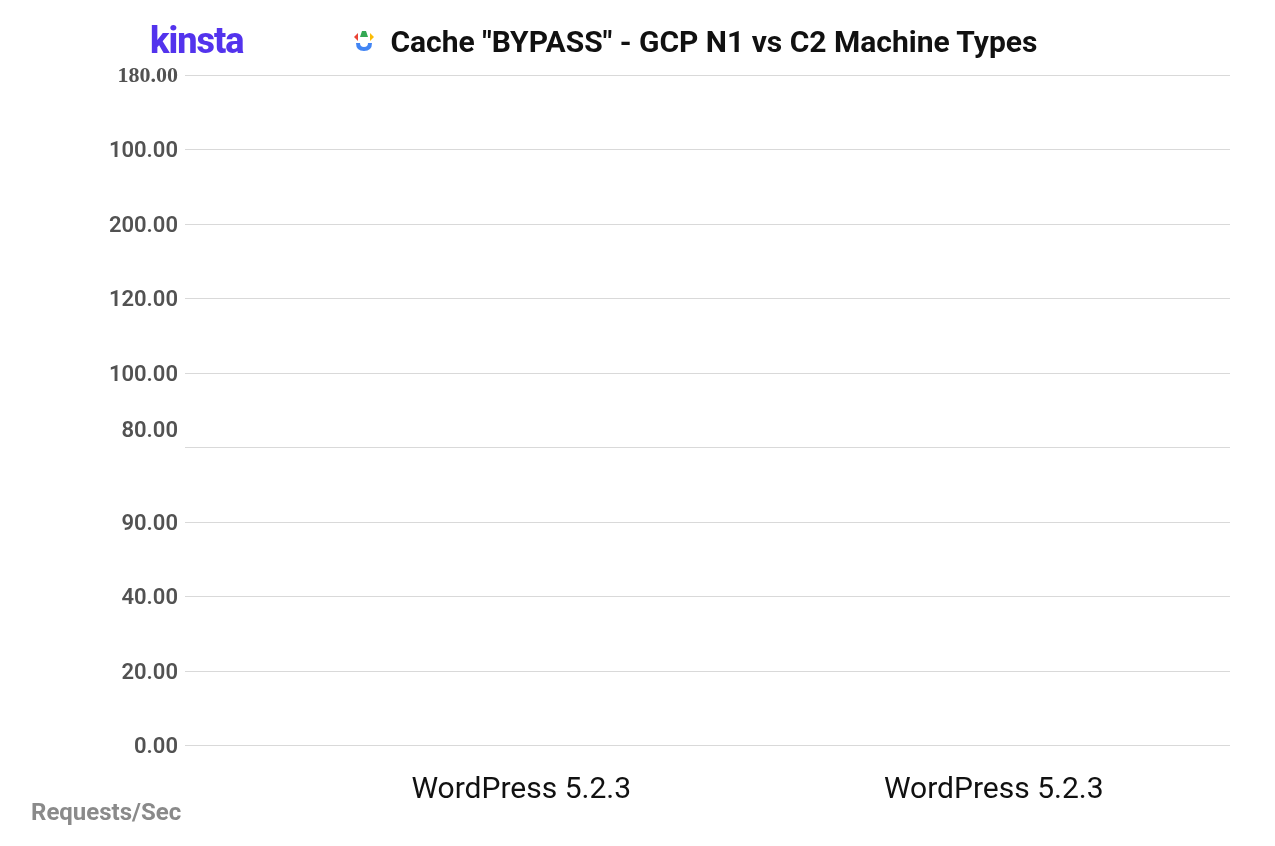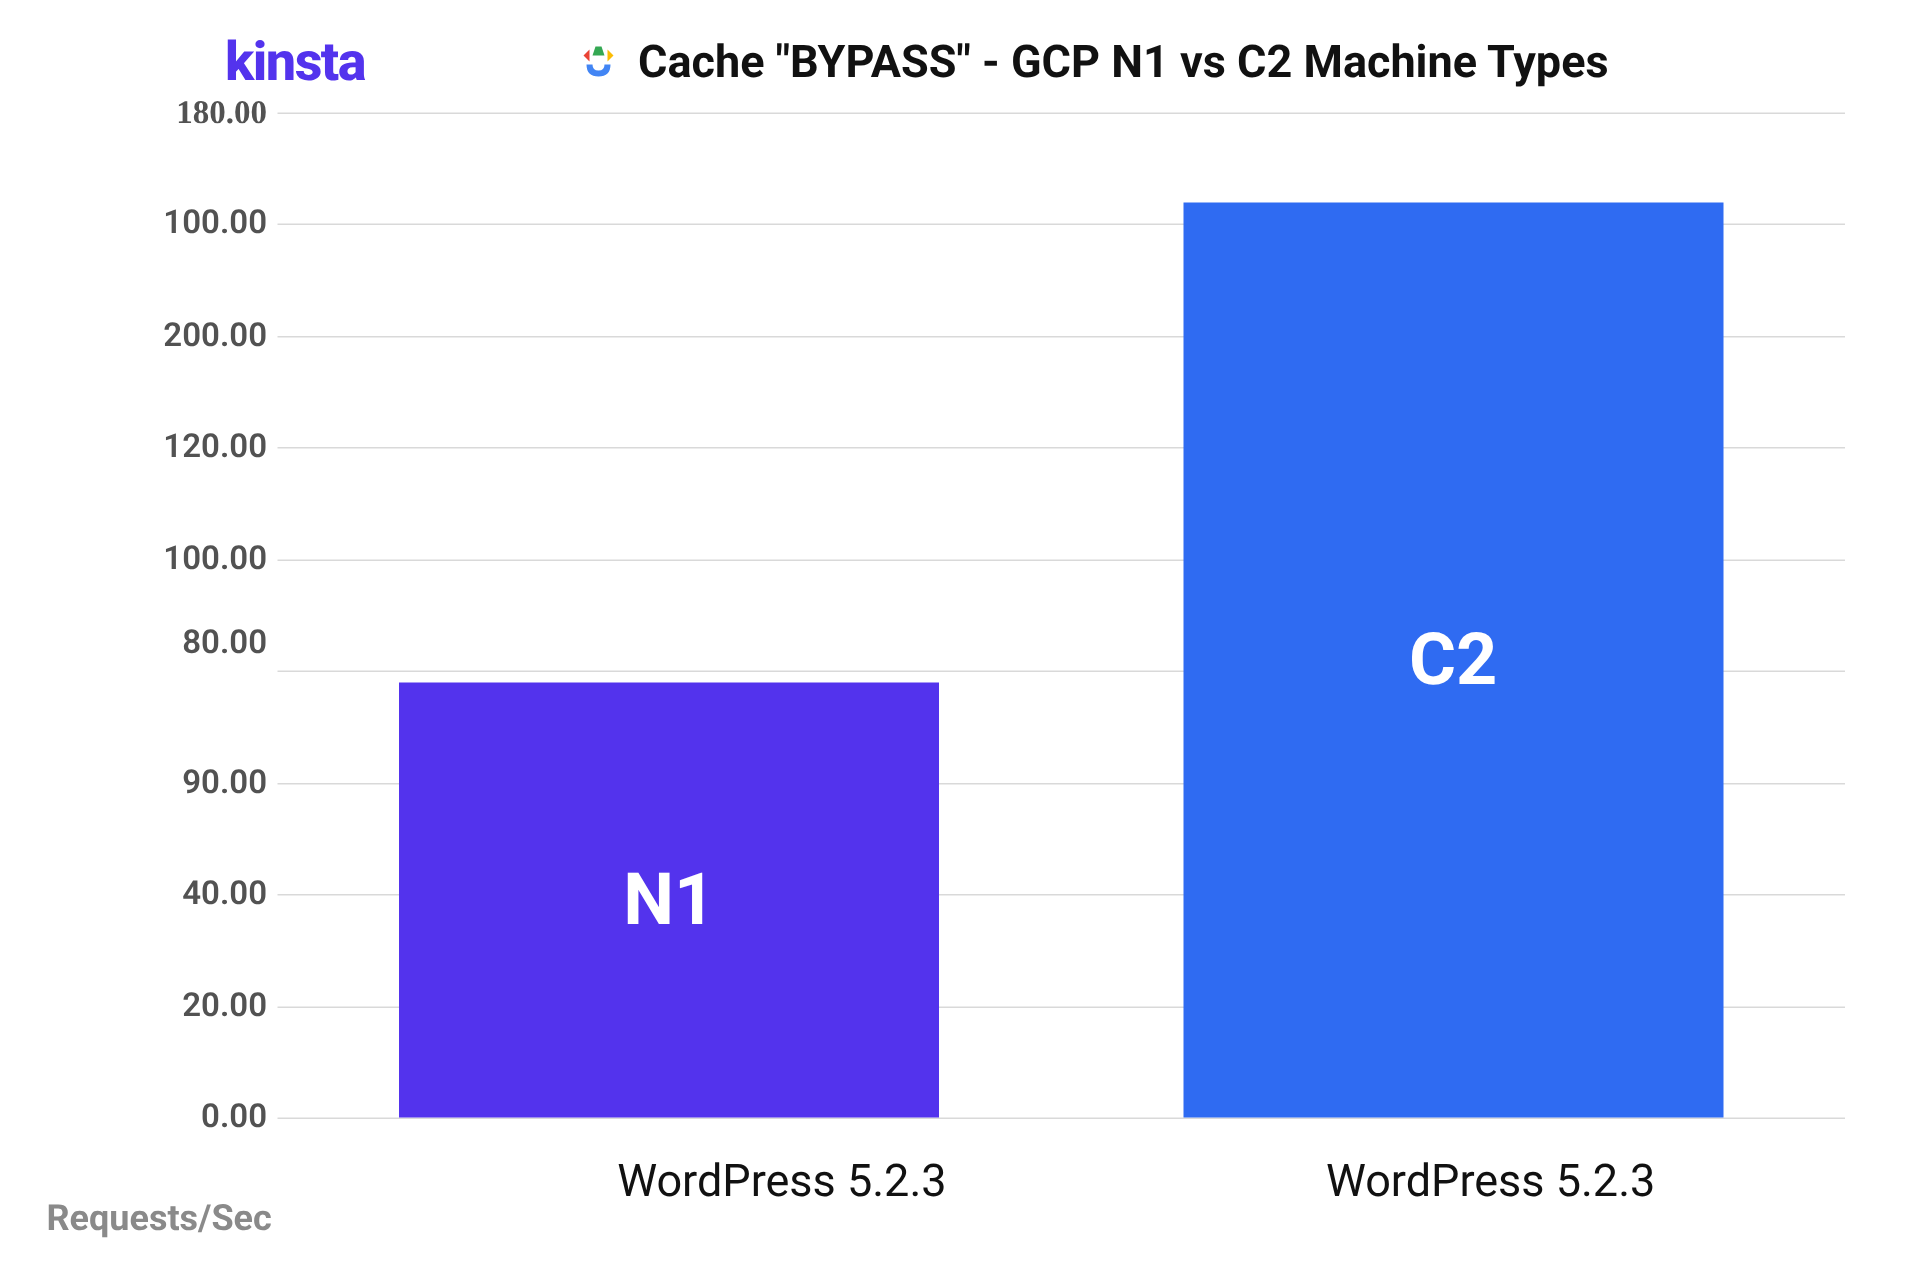--- a/index.html
+++ b/index.html
@@ -11,21 +11,20 @@
     position: relative;
   }
   .header {
     position: absolute;
     top: 20px;
     left: 0;
     width: 100%;
     display: flex;
     align-items: center;
     padding-left: 150px;
-    gap: 35px;
   }
   .logo {
     font-weight: 800;
     letter-spacing: -1px;
     font-size: 36px;
     color: #5333ed;
     text-transform: lowercase;
   }
   .title-wrap {
     display: flex;
@@ -154,30 +153,20 @@
       <div class="gridline" style="top: 446.667px;"></div>
       <div class="gridline" style="top: 372.222px;"></div>
       <div class="gridline" style="top: 297.778px;"></div>
       <div class="gridline" style="top: 223.333px;"></div>
       <div class="gridline" style="top: 148.889px;"></div>
       <div class="gridline" style="top: 74.4444px;"></div>
       <div class="gridline" style="top: 0px;"></div>
     </div>
   <div id="yticks"></div>
   <div class="bars" id="bars">
-      <div class="bar-slot">
-        <div class="bar" style="height: 290.333px; background: rgb(83, 51, 237);">
-          <div class="bar-label">N1</div>
-        </div>
-      </div>
-      <div class="bar-slot">
-        <div class="bar" style="height: 610.444px; background: rgb(47, 107, 242);">
-          <div class="bar-label">C2</div>
-        </div>
-      </div>
     </div>
   <div class="xlabels" id="xlabels">
       <div class="xlab">WordPress 5.2.3</div>
       <div class="xlab">WordPress 5.2.3</div>
     </div>
 <div class="ytick" style="top: 670px;">0.00</div>
     <div class="ytick" style="top: 595.556px;">20.00</div>
     <div class="ytick" style="top: 521.111px;">40.00</div>
     <div class="ytick" style="top: 446.667px;">90.00</div>
     <div class="ytick" style="top: 354px;">80.00</div>

